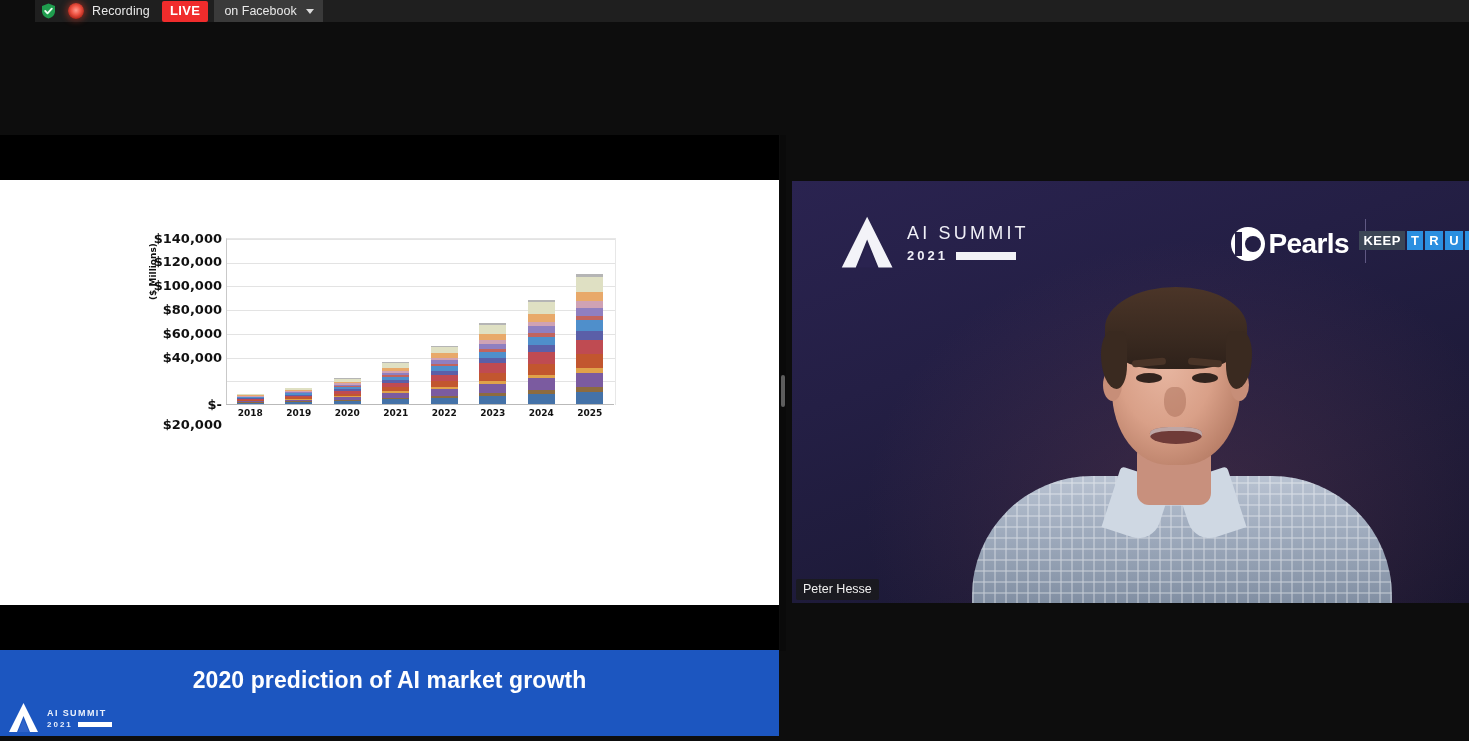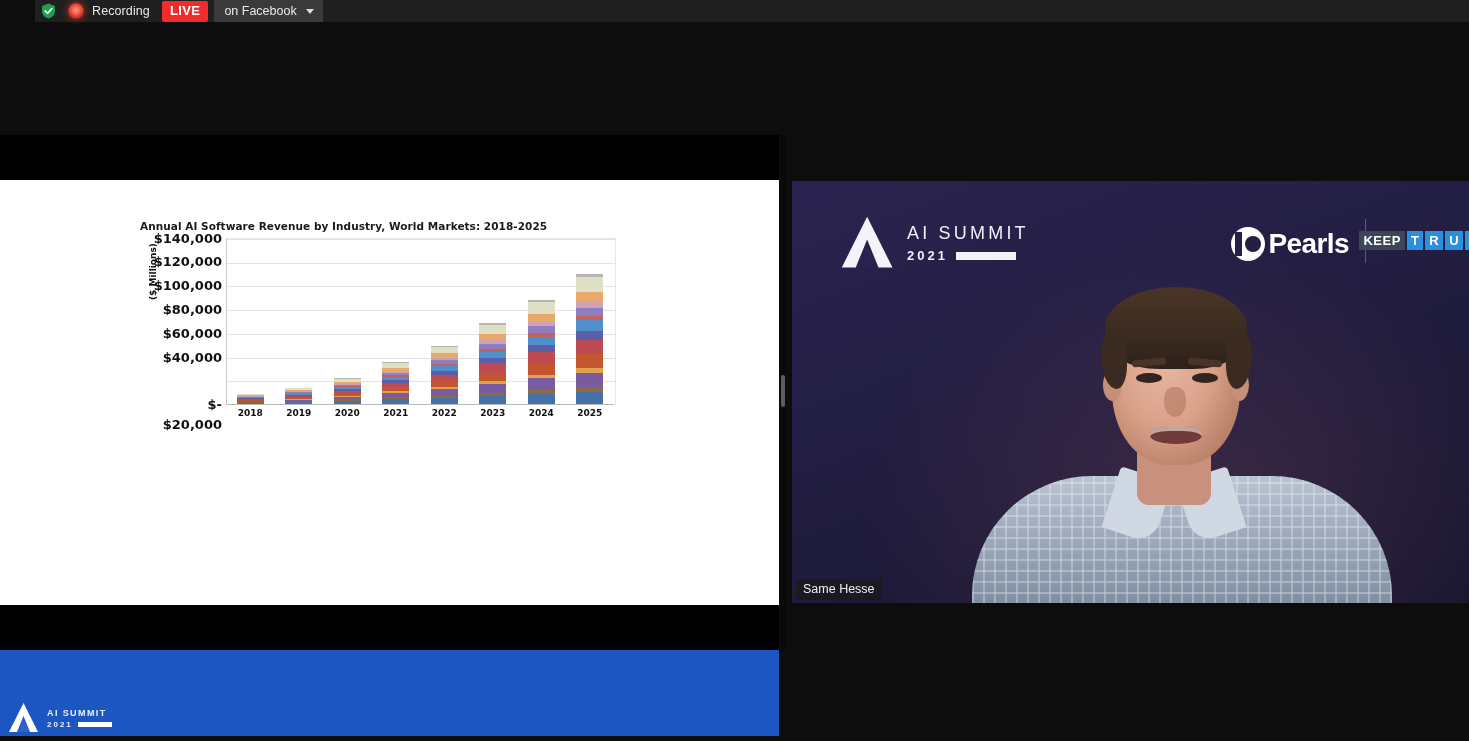--- a/index.html
+++ b/index.html
@@ -132,21 +132,20 @@
     <span>on Facebook</span>
     <i class="caret"></i>
   </span>
 </div>
 
 <div id="share">
 
   <div id="slide">
 
     <div class="chart-wrap">
-      <div class="chart-title">Annual AI Software Revenue by Industry, World Markets: 2018-2025</div>
 
       <div class="plot-area">
         <div class="ylab">($ Millions)</div>
         <div class="yticks" id="ytick-host">
             <div class="ytick" style="top: 166px;">$-</div>
             <div class="ytick" style="top: 142.286px; margin-top: 44px;">$20,000</div>
             <div class="ytick" style="top: 118.571px;">$40,000</div>
             <div class="ytick" style="top: 94.8571px;">$60,000</div>
             <div class="ytick" style="top: 71.1429px;">$80,000</div>
             <div class="ytick" style="top: 47.4286px;">$100,000</div>
@@ -317,20 +316,21 @@
             <div class="xtick">2022</div>
             <div class="xtick">2023</div>
             <div class="xtick">2024</div>
             <div class="xtick">2025</div>
           </div>
       </div>
     </div>
 
     <div id="banner">
       <div id="banner-title">
+        <div>2020 prediction of AI market growth</div>
       </div>
 
       <div class="aisummit">
         <span class="ai-mark">
           <svg width="32" height="32" viewBox="0 0 32 32">
             <path d="M15.5 1 L30 30 H22 L15.5 14 L9 30 H1 Z" fill="#ffffff"></path>
             <path d="M15.5 17 L21 30 H10 Z" fill="#2f63c9"></path>
           </svg>
         </span>
         <span class="ai-txt">
@@ -398,14 +398,14 @@
   <div class="v-divider"></div>
 
   <div class="v-keep">
     <span class="kt dark">KEEP</span>
     <span class="kt blue">T</span>
     <span class="kt blue">R</span>
     <span class="kt blue">U</span>
     <span class="kt blue">C</span>
   </div>
 
-  <div class="namebadge">Same Hesse</div>
+  <div class="namebadge">Peter Hesse</div>
 </div>
 
 </body></html>

